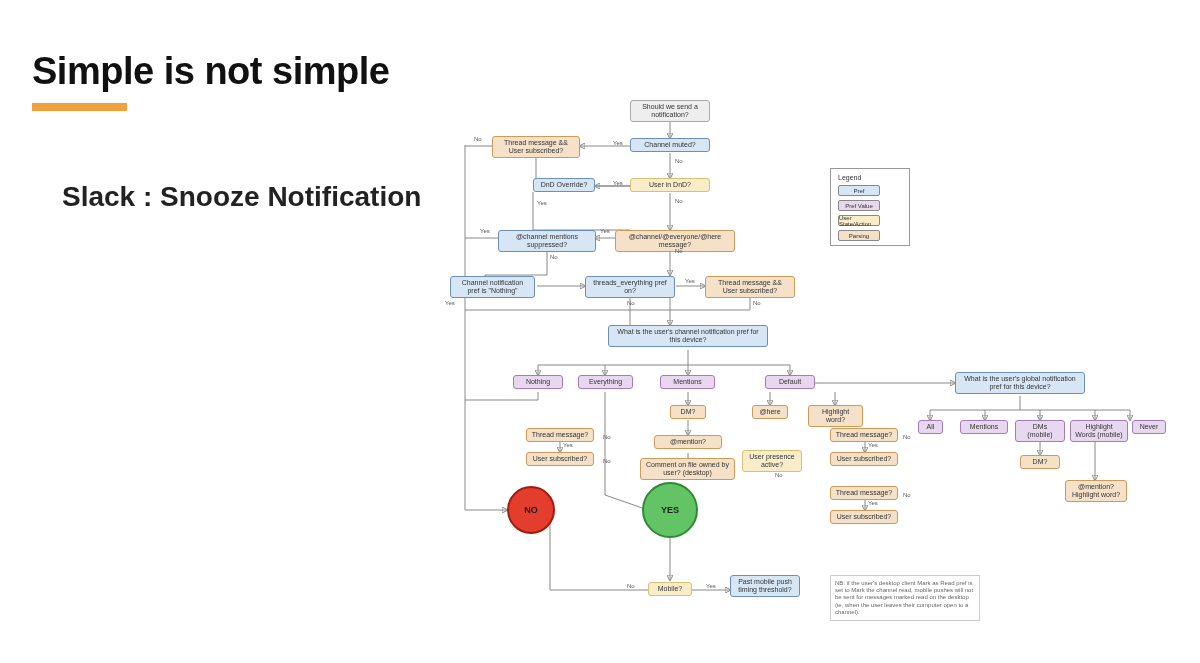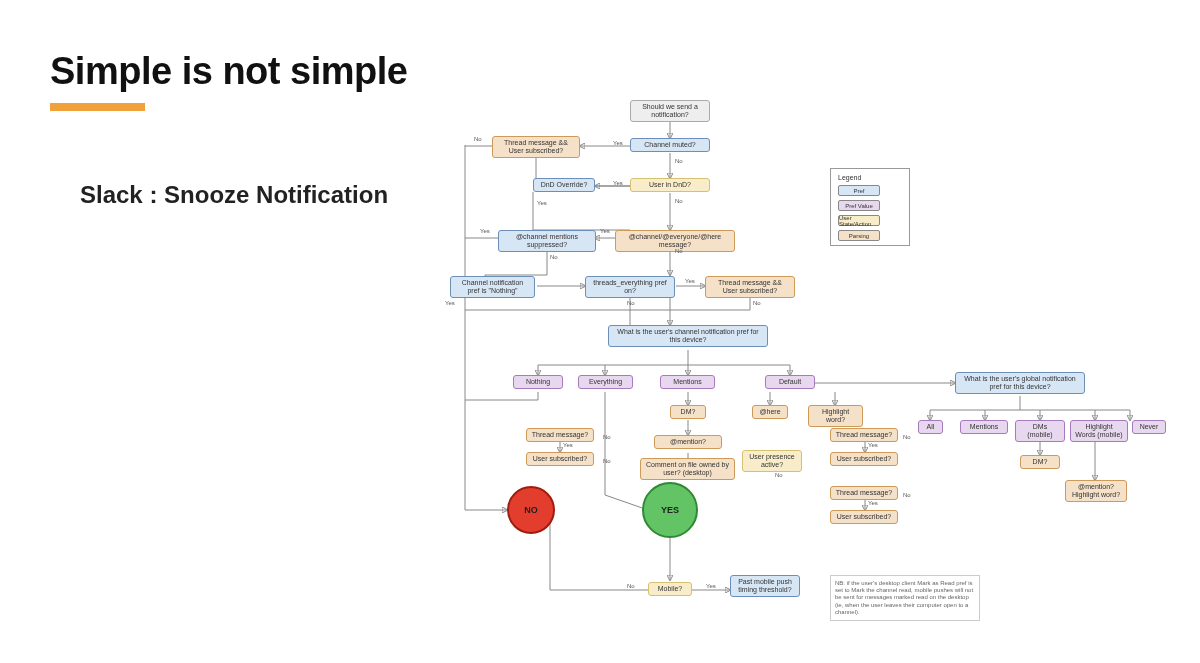--- a/index.html
+++ b/index.html
@@ -5,41 +5,41 @@
   * { box-sizing: border-box; margin: 0; padding: 0; }
   body {
     font-family: -apple-system, BlinkMacSystemFont, 'Segoe UI', Helvetica, Arial, sans-serif;
     background: #fff;
     width: 1200px;
     height: 663px;
     overflow: hidden;
     position: relative;
   }
   .slide {
-    padding: 50px 50px 20px 50px;
+    padding: 50px 50px 20px 32px;
     width: 100%;
     height: 100%;
     position: relative;
     border-radius: 15px;
   }
   .title {
     font-size: 38px;
     font-weight: 800;
     color: #111;
     margin-bottom: 10px;
     letter-spacing: -0.5px;
   }
   .title-underline {
     width: 95px;
     height: 8px;
     background: #f0a13a;
     margin-bottom: 70px;
   }
   .subtitle {
-    font-size: 24px;
+    font-size: 28px;
     font-weight: 700;
     color: #222;
     margin-left: 30px;
   }
   .flowchart {
     position: absolute;
     top: 100px;
     left: 430px;
     width: 740px;
     height: 545px;

